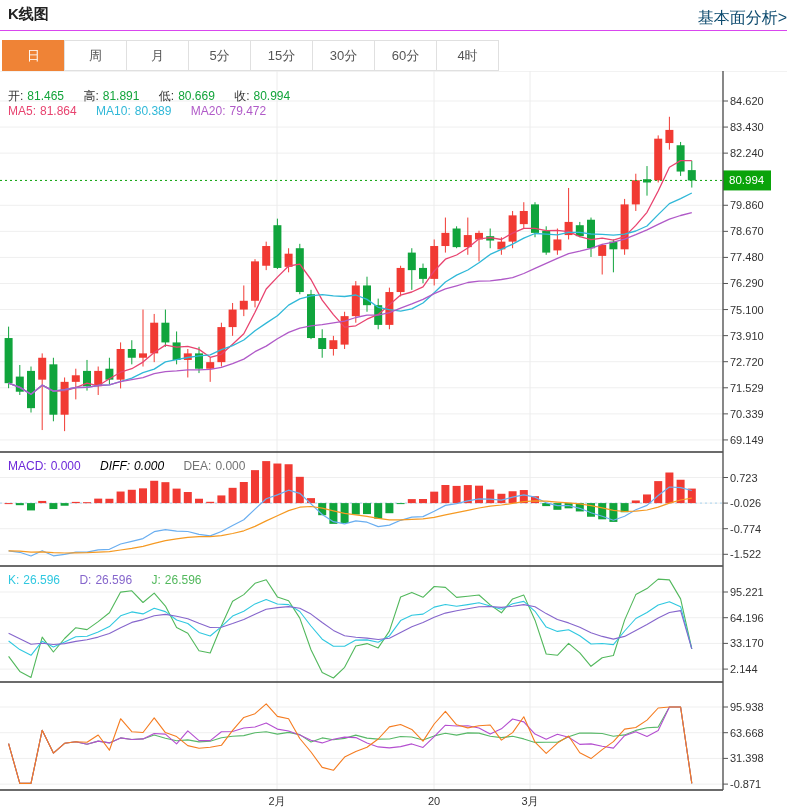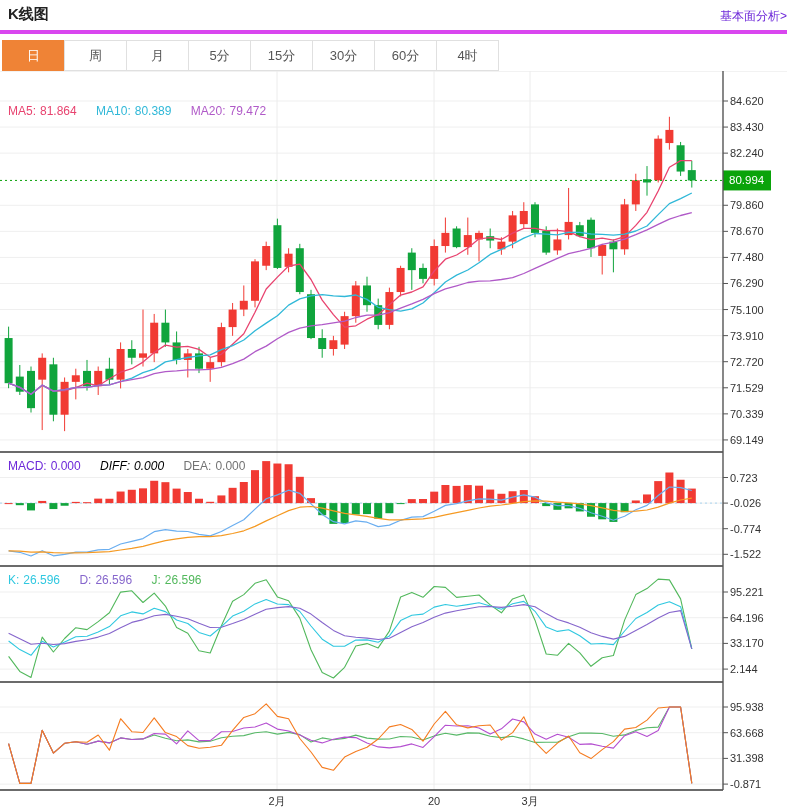--- a/index.html
+++ b/index.html
@@ -1,20 +1,20 @@
 <!DOCTYPE html>
 <html><head>
 <meta charset="utf-8">
 <style>
   html,body{margin:0;padding:0;background:#fff;}
   .app{position:relative;width:787px;height:812px;overflow:hidden;
        font-family:"Liberation Sans","DejaVu Sans",sans-serif;background:#fff;}
-  .header{position:absolute;top:0;left:0;width:787px;height:30px;border-bottom:4px solid #d946ef;}
+  .header{position:absolute;top:0;left:0;width:787px;height:30px;border-bottom:1px solid #d946ef;}
   .page-title{position:absolute;left:8px;top:5px;font-size:15px;font-weight:bold;color:#222;margin:0;}
-  .fund-link{position:absolute;right:0;top:8px;font-size:12px;color:#6d28d9;text-decoration:none;white-space:nowrap;}
+  .fund-link{position:absolute;right:0;top:8px;font-size:16px;color:#0c4a6e;text-decoration:none;white-space:nowrap;}
   .tabs{position:absolute;top:40px;left:2px;display:flex;}
   .tab{width:61px;height:29px;line-height:29px;text-align:center;font-size:13px;color:#555;
        background:#fff;border:1px solid #e0e0e0;margin-left:-1px;cursor:pointer;}
   .tab:first-child{margin-left:0;}
   .tab.active{background:#ef8336;border-color:#ef8336;color:#fff;}
   .chart-wrap{position:absolute;top:71px;left:0;width:787px;height:741px;}
   svg{position:absolute;top:0;left:0;}
   .legend{position:absolute;left:8px;white-space:nowrap;font-size:12px;}
   .legend span{margin-right:4px;}
   .legend .gap{margin-right:16px;}
@@ -360,20 +360,26 @@
           <line x1="723" y1="784.1" x2="728" y2="784.1" stroke="#555" stroke-width="1"></line>
           <text x="730" y="788.1" fill="#333" font-size="11" font-family="&quot;Liberation Sans&quot;,sans-serif">-0.871</text>
         </g>
         <g>
           <text x="277" y="805" fill="#333" font-size="11" font-family="&quot;Liberation Sans&quot;,sans-serif" text-anchor="middle">2月</text>
           <text x="434" y="805" fill="#333" font-size="11" font-family="&quot;Liberation Sans&quot;,sans-serif" text-anchor="middle">20</text>
           <text x="530" y="805" fill="#333" font-size="11" font-family="&quot;Liberation Sans&quot;,sans-serif" text-anchor="middle">3月</text>
         </g>
       </svg>
 
+    <div class="legend" style="top:17px">
+      <span class="lbl">开:</span><span class="green gap">81.465</span>
+      <span class="lbl">高:</span><span class="green gap">81.891</span>
+      <span class="lbl">低:</span><span class="green gap">80.669</span>
+      <span class="lbl">收:</span><span class="green">80.994</span>
+    </div>
 
     <div class="legend" style="top:33px">
       <span class="ma5">MA5:</span><span class="ma5 gap">81.864</span>
       <span class="ma10">MA10:</span><span class="ma10 gap">80.389</span>
       <span class="ma20">MA20:</span><span class="ma20">79.472</span>
     </div>
 
     <div class="legend" style="top:388px">
       <span class="macd">MACD:</span><span class="macd gap">0.000</span>
       <span class="diff">DIFF:</span><span class="diff gap">0.000</span>

